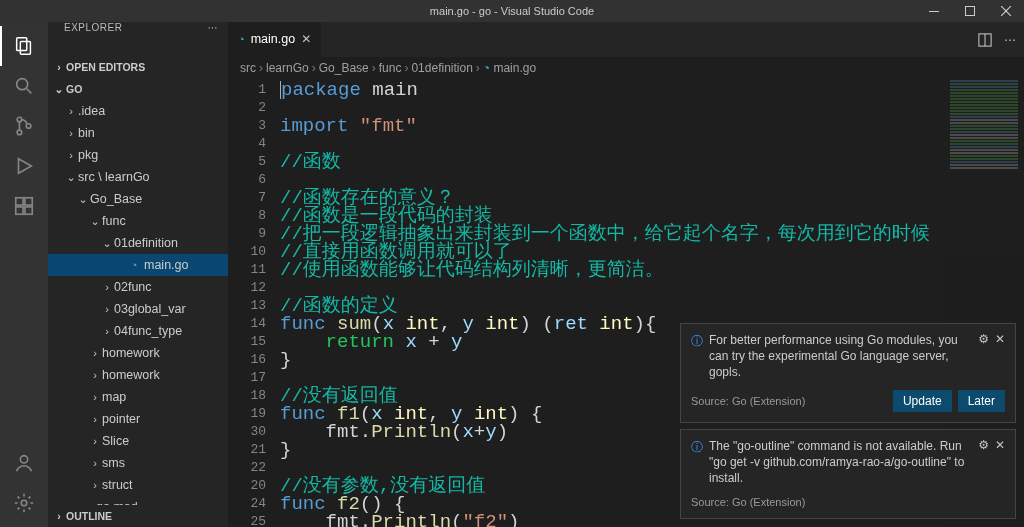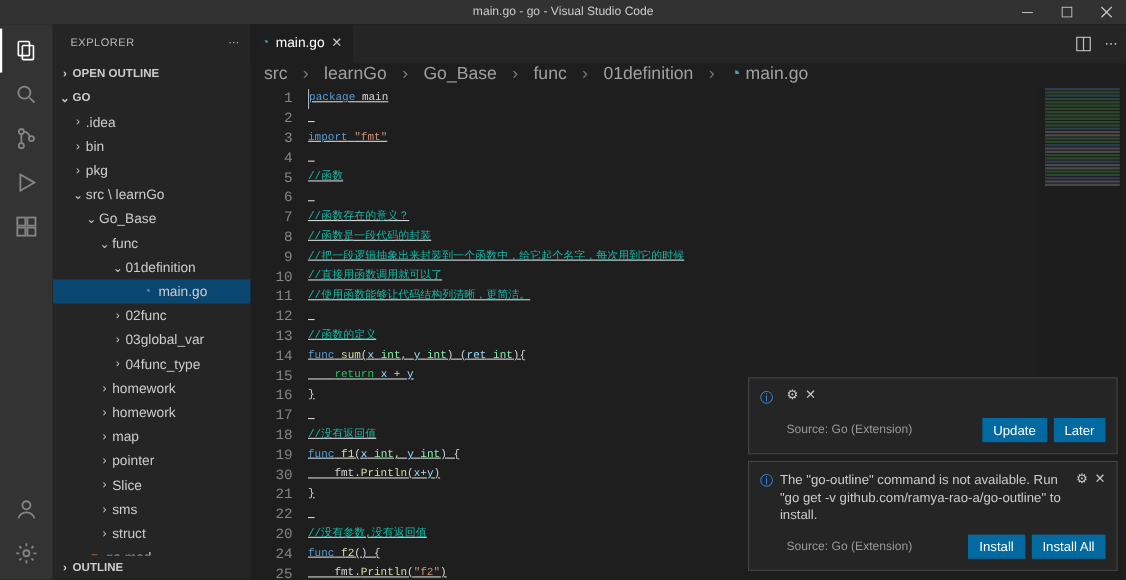--- a/index.html
+++ b/index.html
@@ -87,21 +87,20 @@
 .sidebar {
   width: 180px;
   background: #252526;
   display: flex;
   flex-direction: column;
   overflow: hidden;
 }
 .sidebar-header {
   height: 34px;
   display: flex;
-  align-items: center;
   padding: 0 10px 0 16px;
   font-size: 10px;
   letter-spacing: 0.5px;
   color: #bbbbbb;
 }
 .sidebar-header-label { flex: 1; }
 .sidebar-header-more { color: #bbbbbb; }
 .section-header {
   height: 22px;
   display: flex;
@@ -162,56 +161,55 @@
   align-items: center;
   padding-right: 8px;
   gap: 12px;
   color: #c5c5c5;
 }
 .breadcrumbs {
   height: 22px;
   display: flex;
   align-items: center;
   padding-left: 12px;
-  font-size: 16px;
+  font-size: 12px;
   color: #a0a0a0;
-  gap: 12px;
+  gap: 1px;
 }
 .breadcrumbs .sep { color:#7a7a7a; margin: 0 2px; }
 .code-scroll {
   flex: 1;
   position: relative;
   overflow: hidden;
   display: flex;
 }
 .gutter {
   width: 52px;
   text-align: right;
   color: #858585;
   padding-right: 14px;
   font-family: Consolas, "Courier New", monospace;
   font-size: 13px;
   line-height: 18px;
   padding-top: 2px;
 }
 .code {
   font-family: Consolas, "Courier New", monospace;
-  font-size: 10px;
+  font-size: 19px;
   line-height: 18px;
   padding-top: 2px;
   white-space: pre;
   color: #d4d4d4;
-  text-decoration: underline;
 }
 .tok-kw { color: #569cd6; }
 .tok-kw2 { color: #22c55e; }
 .tok-fn { color: #dcdcaa; }
 .tok-str { color: #ce9178; }
 .tok-cm { color: #14b8a6; }
-.tok-type { color: #86efac; }
+.tok-type { color: #fef9c3; }
 .tok-param { color: #9cdcfe; }
 .cursor-line { border-left:1px solid #aeafad; }
 .minimap {
   position: absolute;
   right: 0;
   top: 57px;
   bottom: 0;
   width: 80px;
   background: #1e1e1e;
   opacity: 0.55;
@@ -246,24 +244,24 @@
 }
 .notif-icon { color:#3794ff; margin-top:1px;}
 .notif-msg { flex: 1; line-height: 16px; }
 .notif-actions { display:flex; gap:6px; margin-left:6px;}
 .notif-action-icon { color:#c5c5c5; cursor:pointer;}
 .notif-footer {
   display: flex;
   align-items: center;
   margin-top: 10px;
 }
-.notif-source { font-size: 11px; color:#999999; flex: 1; margin-left: 24px; }
+.notif-source { font-size: 11px; color:#999999; flex: 1; }
 .notif-buttons { display:flex; gap:6px; }
 .btn {
-  background: #0369a1;
+  background: #0c4a6e;
   color: #ffffff;
   height: 22px;
   padding: 0 10px;
   display:flex; align-items:center;
   font-size: 12px;
 }
 svg { display:block; }
 </style>
 </head>
 <body>
@@ -342,21 +340,21 @@
     </div>
   </div>
 
   <div class="sidebar">
     <div class="sidebar-header">
       <span class="sidebar-header-label">EXPLORER</span>
       <span class="sidebar-header-more">⋯</span>
     </div>
     <div class="section-header">
       <span class="chev">›</span>
-      <span>OPEN OUTLINE</span>
+      <span>OPEN EDITORS</span>
     </div>
     <div class="section-header">
       <span class="chev">⌄</span>
       <span>GO</span>
     </div>
     <div class="tree" id="tree">
         <div class="tree-row indent-1">
           <span class="chev">›</span>
           <span>.idea</span>
         </div>
@@ -533,20 +531,21 @@
         <div class="mline"></div>
         <div class="mline b"></div>
       <div class="mline w"></div>
         <div class="mline w"></div>
     </div>
 
     <div class="notifications" id="notifications">
         <div class="notification">
           <div class="notif-head">
             <span class="notif-icon">ⓘ</span>
+            <span class="notif-msg">For better performance using Go modules, you can try the experimental Go language server, gopls.</span>
             <span class="notif-actions">
               <span class="notif-action-icon">⚙</span>
               <span class="notif-action-icon">✕</span>
             </span>
           </div>
           <div class="notif-footer">
             <span class="notif-source">Source: Go (Extension)</span>
             <div class="notif-buttons">
               <div class="btn">Update</div>
               <div class="btn">Later</div>
@@ -557,21 +556,17 @@
           <div class="notif-head">
             <span class="notif-icon">ⓘ</span>
             <span class="notif-msg">The "go-outline" command is not available. Run "go get -v github.com/ramya-rao-a/go-outline" to install.</span>
             <span class="notif-actions">
               <span class="notif-action-icon">⚙</span>
               <span class="notif-action-icon">✕</span>
             </span>
           </div>
           <div class="notif-footer">
             <span class="notif-source">Source: Go (Extension)</span>
-            <div class="notif-buttons">
-              <div class="btn">Install</div>
-              <div class="btn">Install All</div>
-            </div>
           </div>
         </div>
       </div>
   </div>
 </div>
 
 </body></html>

